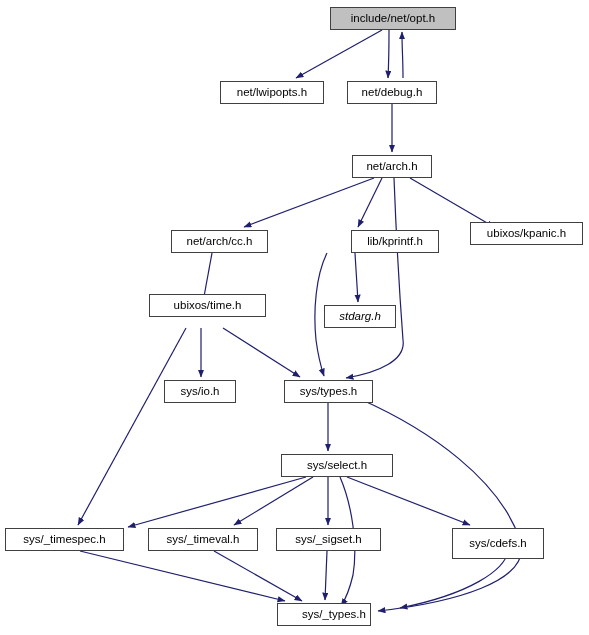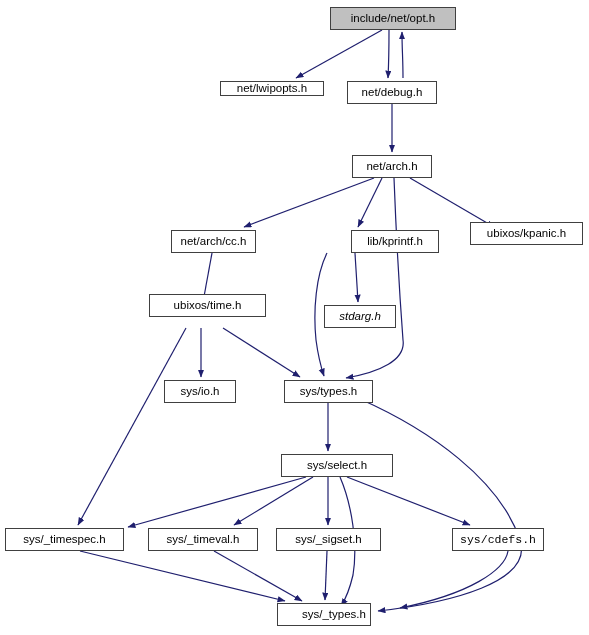--- a/index.html
+++ b/index.html
@@ -77,30 +77,30 @@
         <path d="M 80,551 L 285,601" fill="none" stroke="#1f1f6e" stroke-width="1.2" marker-end="url(#arrowhead)"></path>
         <path d="M 214,551 L 302,601" fill="none" stroke="#1f1f6e" stroke-width="1.2" marker-end="url(#arrowhead)"></path>
         <path d="M 327,551 L 325,600" fill="none" stroke="#1f1f6e" stroke-width="1.2" marker-end="url(#arrowhead)"></path>
         <path d="M 508,551 C 505,570 470,594 400,608" fill="none" stroke="#1f1f6e" stroke-width="1.2" marker-end="url(#arrowhead)"></path>
       </g>
   </svg>
   <div id="node-layer">
       <div class="node root" style="left: 330px; top: 7px; width: 126px; height: 23px;">
         <span>include/net/opt.h</span>
       </div>
-      <div class="node" style="left: 220px; top: 81px; width: 104px; height: 15px;">
+      <div class="node" style="left: 220px; top: 81px; width: 104px; height: 23px;">
         <span>net/lwipopts.h</span>
       </div>
       <div class="node" style="left: 347px; top: 81px; width: 90px; height: 23px;">
         <span>net/debug.h</span>
       </div>
       <div class="node" style="left: 352px; top: 155px; width: 80px; height: 23px;">
         <span>net/arch.h</span>
       </div>
-      <div class="node" style="left: 171px; top: 230px; width: 85px; height: 23px;">
+      <div class="node" style="left: 171px; top: 230px; width: 97px; height: 23px;">
         <span>net/arch/cc.h</span>
       </div>
       <div class="node" style="left: 311px; top: 230px; width: 88px; height: 23px; margin-left: 40px;">
         <span>lib/kprintf.h</span>
       </div>
       <div class="node" style="left: 470px; top: 222px; width: 113px; height: 23px;">
         <span>ubixos/kpanic.h</span>
       </div>
       <div class="node" style="left: 149px; top: 294px; width: 117px; height: 23px;">
         <span>ubixos/time.h</span>
@@ -119,20 +119,20 @@
       </div>
       <div class="node" style="left: 5px; top: 528px; width: 119px; height: 23px;">
         <span>sys/_timespec.h</span>
       </div>
       <div class="node" style="left: 148px; top: 528px; width: 110px; height: 23px;">
         <span>sys/_timeval.h</span>
       </div>
       <div class="node" style="left: 276px; top: 528px; width: 105px; height: 23px;">
         <span>sys/_sigset.h</span>
       </div>
-      <div class="node" style="left: 452px; top: 528px; width: 92px; height: 23px; font-family: Liberation Mono, monospace;">
+      <div class="node" style="left: 452px; top: 528px; width: 92px; height: 31px;">
         <span>sys/cdefs.h</span>
       </div>
       <div class="node" style="left: 277px; top: 603px; width: 94px; height: 23px; padding-left: 20px;">
         <span>sys/_types.h</span>
       </div>
     </div>
 </div>
 
 </body></html>

